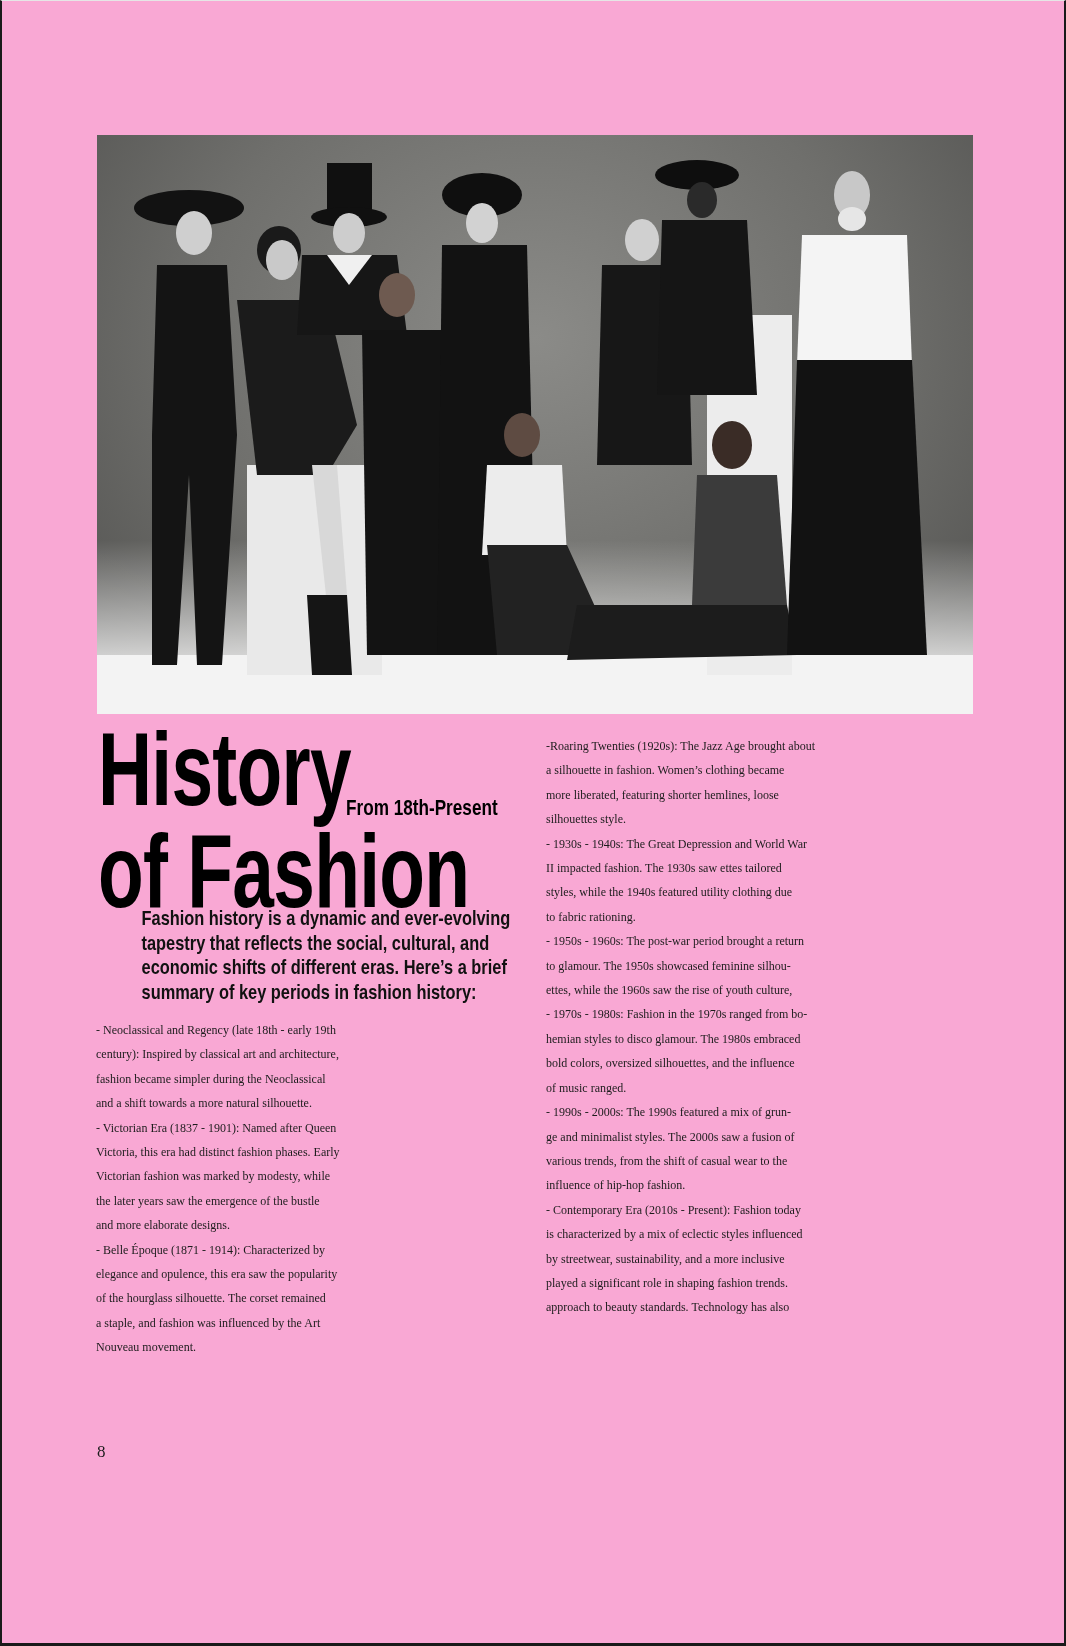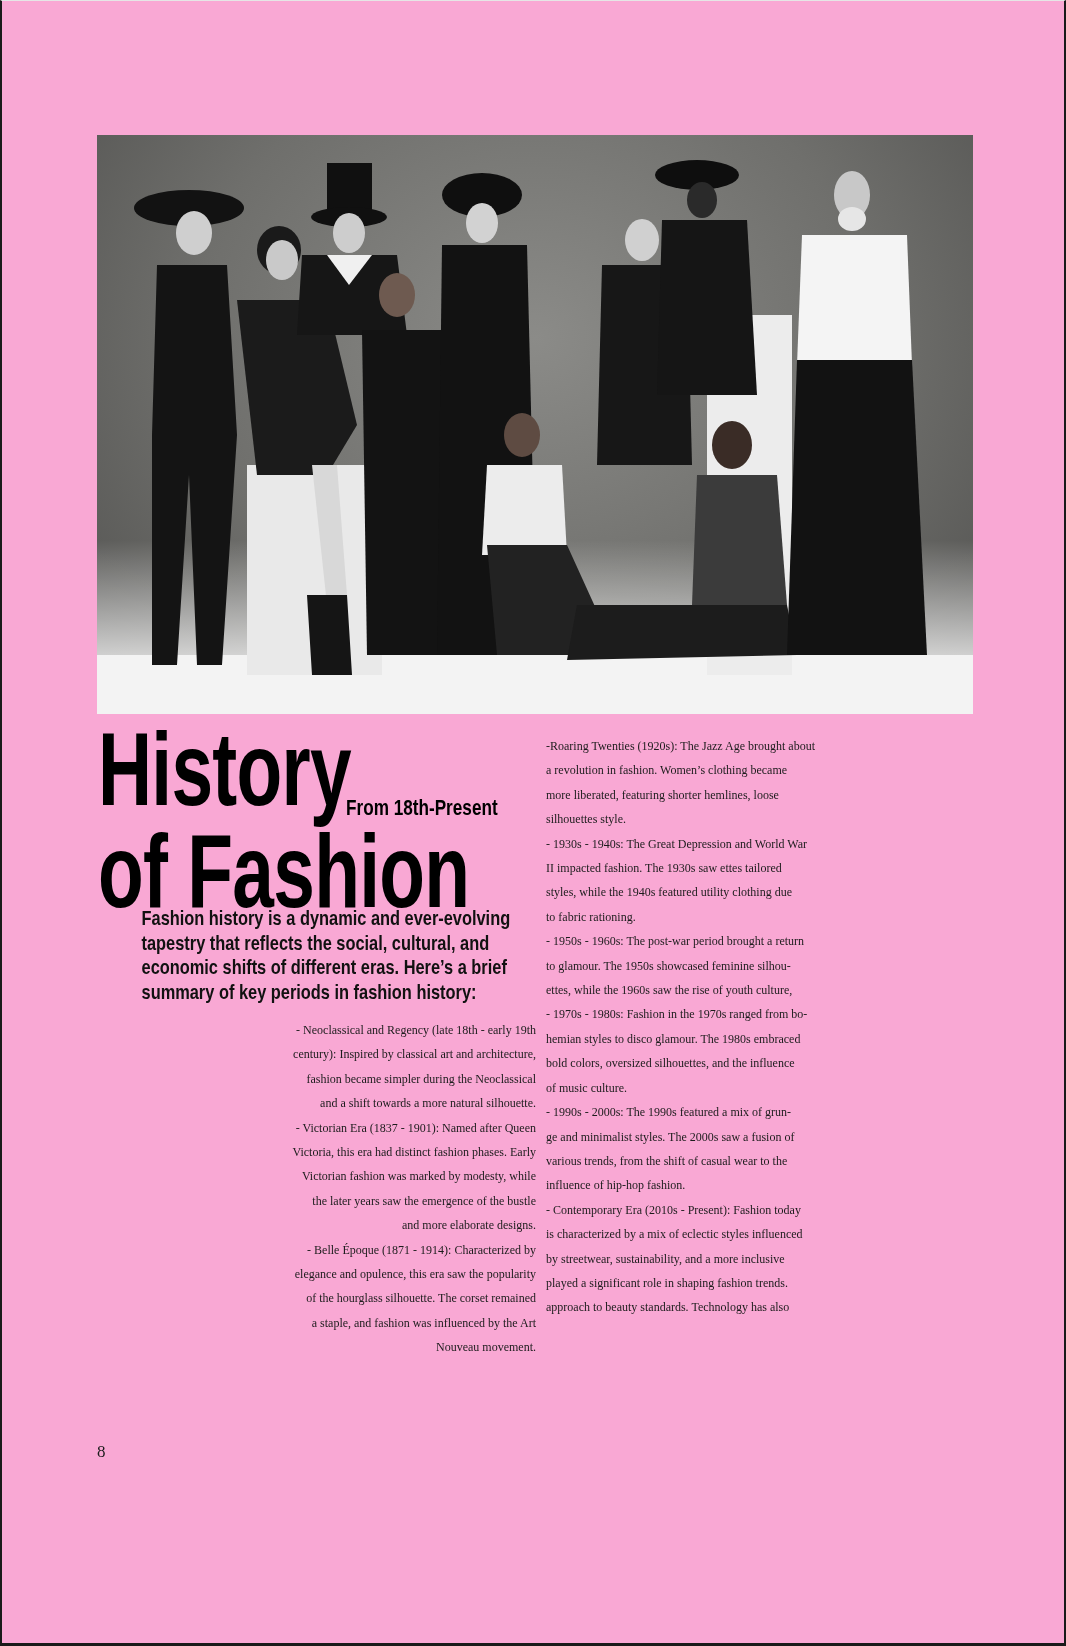--- a/index.html
+++ b/index.html
@@ -45,21 +45,21 @@
       display: block; white-space: nowrap;
       font-family: "Liberation Sans", sans-serif; font-weight: bold;
       font-size: 21px; line-height: 24.5px; color: #111;
       transform: scaleX(0.78); transform-origin: center top;
     }
     .col {
       position: absolute; width: 440px;
       font-family: "Liberation Serif", serif; font-size: 12px;
       line-height: 24.4px; color: #1c1c1c;
     }
-    .col-left { left: 94px; top: 1017px; text-align: right; }
+    .col-left { left: 94px; top: 1017px; }
     .col-right { left: 544px; top: 733px; }
     .col .line { display: block; white-space: nowrap; }
     .page-number {
       position: absolute; left: 95px; top: 1441px;
       font-family: "Liberation Serif", serif; font-size: 17px; color: #1c1c1c;
     }
   </style>
 </head>
 <body>
 
@@ -141,34 +141,34 @@
     <span class="line">and more elaborate designs.</span>
     <span class="line">- Belle Époque (1871 - 1914): Characterized by</span>
     <span class="line">elegance and opulence, this era saw the popularity</span>
     <span class="line">of the hourglass silhouette. The corset remained</span>
     <span class="line">a staple, and fashion was influenced by the Art</span>
     <span class="line">Nouveau movement.</span>
   </div>
 
   <div class="col col-right">
     <span class="line">-Roaring Twenties (1920s): The Jazz Age brought about</span>
-    <span class="line">a revolution in fashion. Women’s clothing became</span>
+    <span class="line">a silhouette in fashion. Women’s clothing became</span>
     <span class="line">more liberated, featuring shorter hemlines, loose</span>
     <span class="line">silhouettes style.</span>
     <span class="line">- 1930s - 1940s: The Great Depression and World War</span>
     <span class="line">II impacted fashion. The 1930s saw ettes tailored</span>
     <span class="line">styles, while the 1940s featured utility clothing due</span>
     <span class="line">to fabric rationing.</span>
     <span class="line">- 1950s - 1960s: The post-war period brought a return</span>
     <span class="line">to glamour. The 1950s showcased feminine silhou-</span>
     <span class="line">ettes, while the 1960s saw the rise of youth culture,</span>
     <span class="line">- 1970s - 1980s: Fashion in the 1970s ranged from bo-</span>
     <span class="line">hemian styles to disco glamour. The 1980s embraced</span>
     <span class="line">bold colors, oversized silhouettes, and the influence</span>
-    <span class="line">of music culture.</span>
+    <span class="line">of music ranged.</span>
     <span class="line">- 1990s - 2000s: The 1990s featured a mix of grun-</span>
     <span class="line">ge and minimalist styles. The 2000s saw a fusion of</span>
     <span class="line">various trends, from the shift of casual wear to the</span>
     <span class="line">influence of hip-hop fashion.</span>
     <span class="line">- Contemporary Era (2010s - Present): Fashion today</span>
     <span class="line">is characterized by a mix of eclectic styles influenced</span>
     <span class="line">by streetwear, sustainability, and a more inclusive</span>
     <span class="line">played a significant role in shaping fashion trends.</span>
     <span class="line">approach to beauty standards. Technology has also</span>
   </div>

